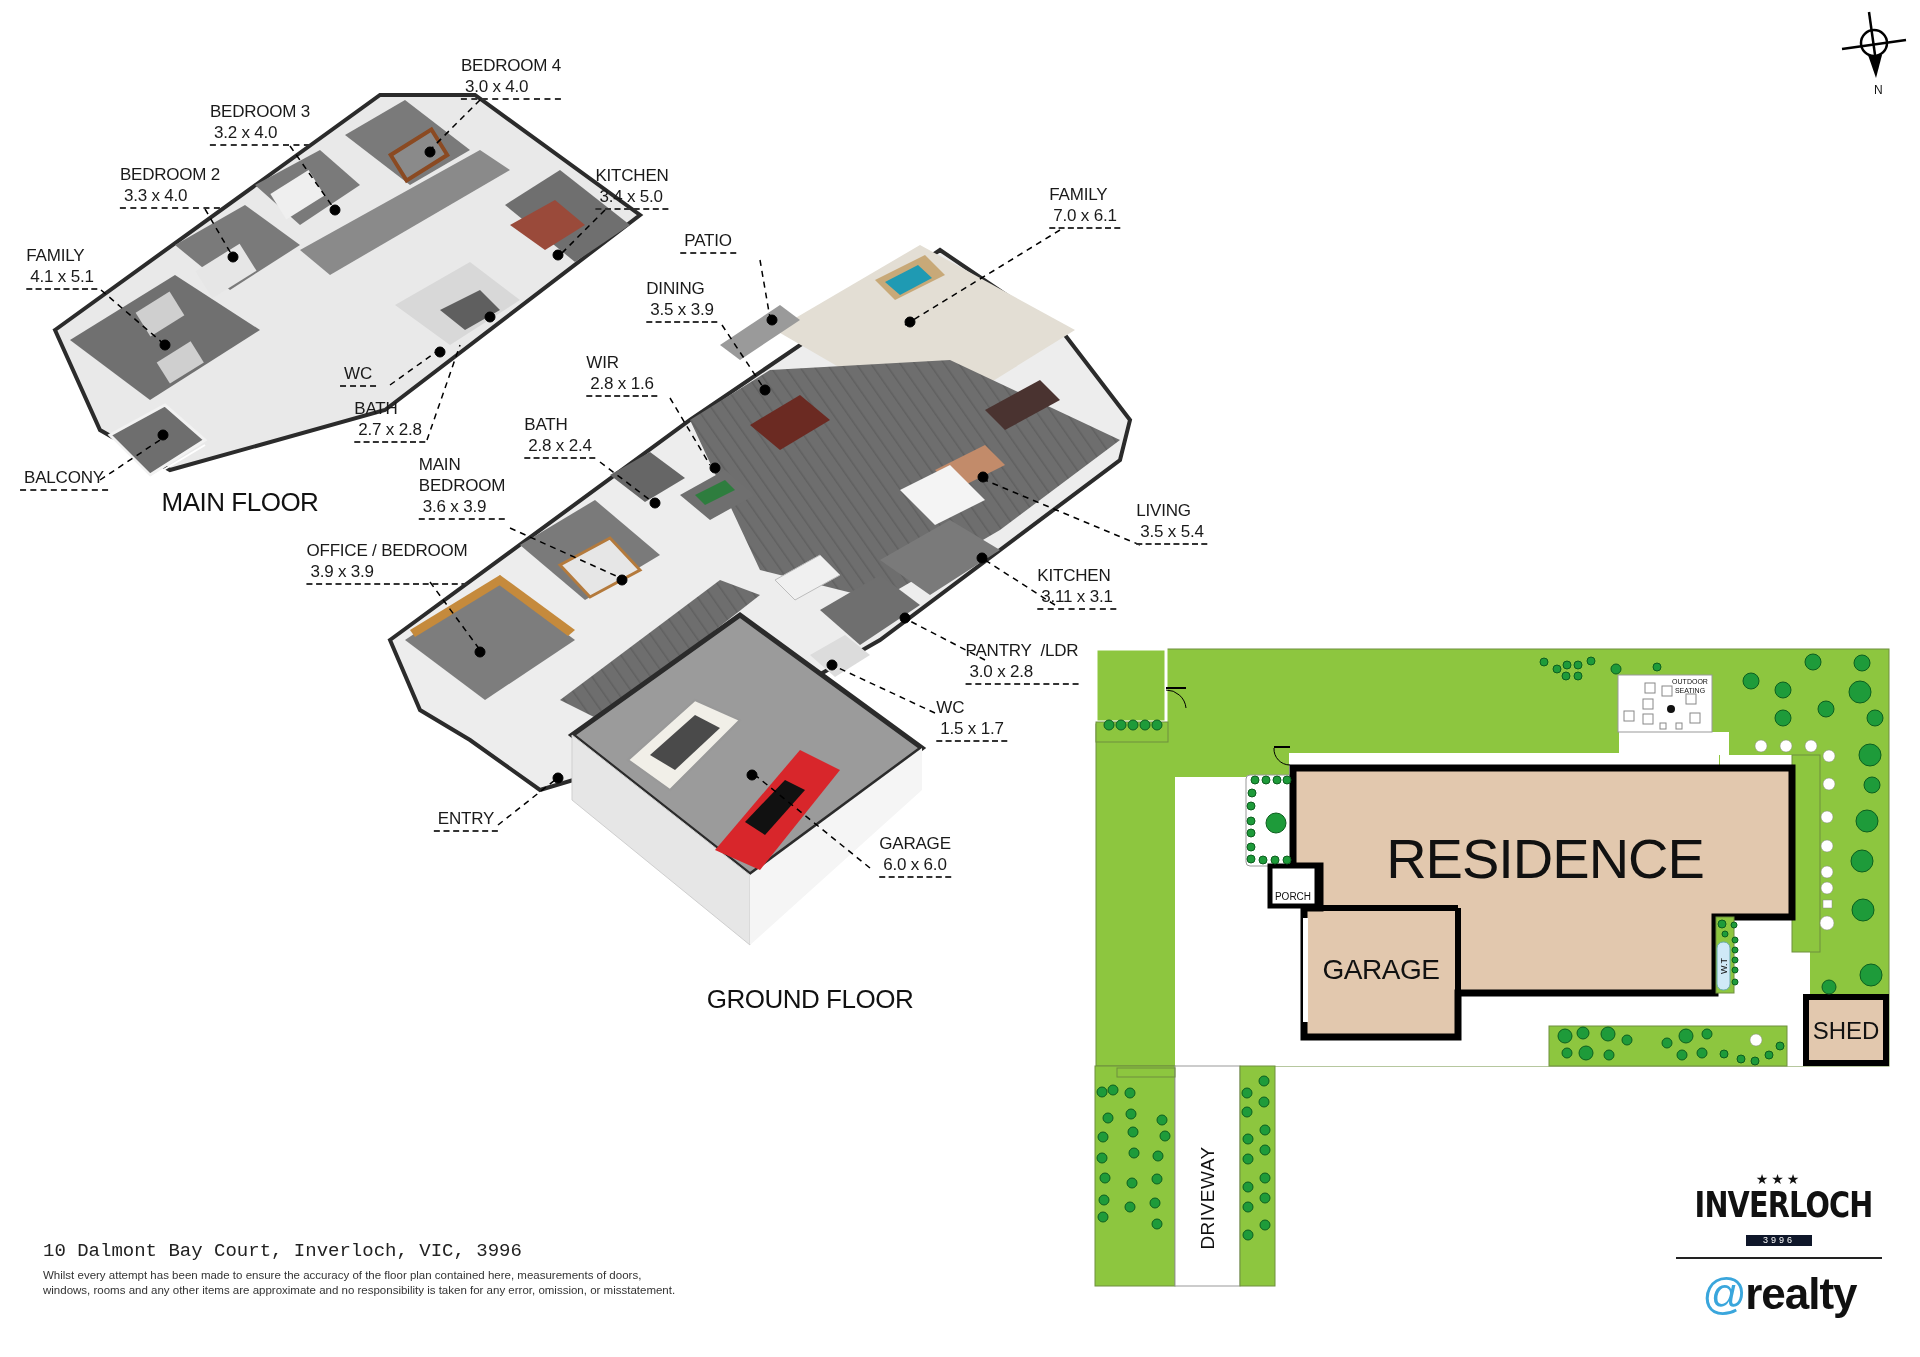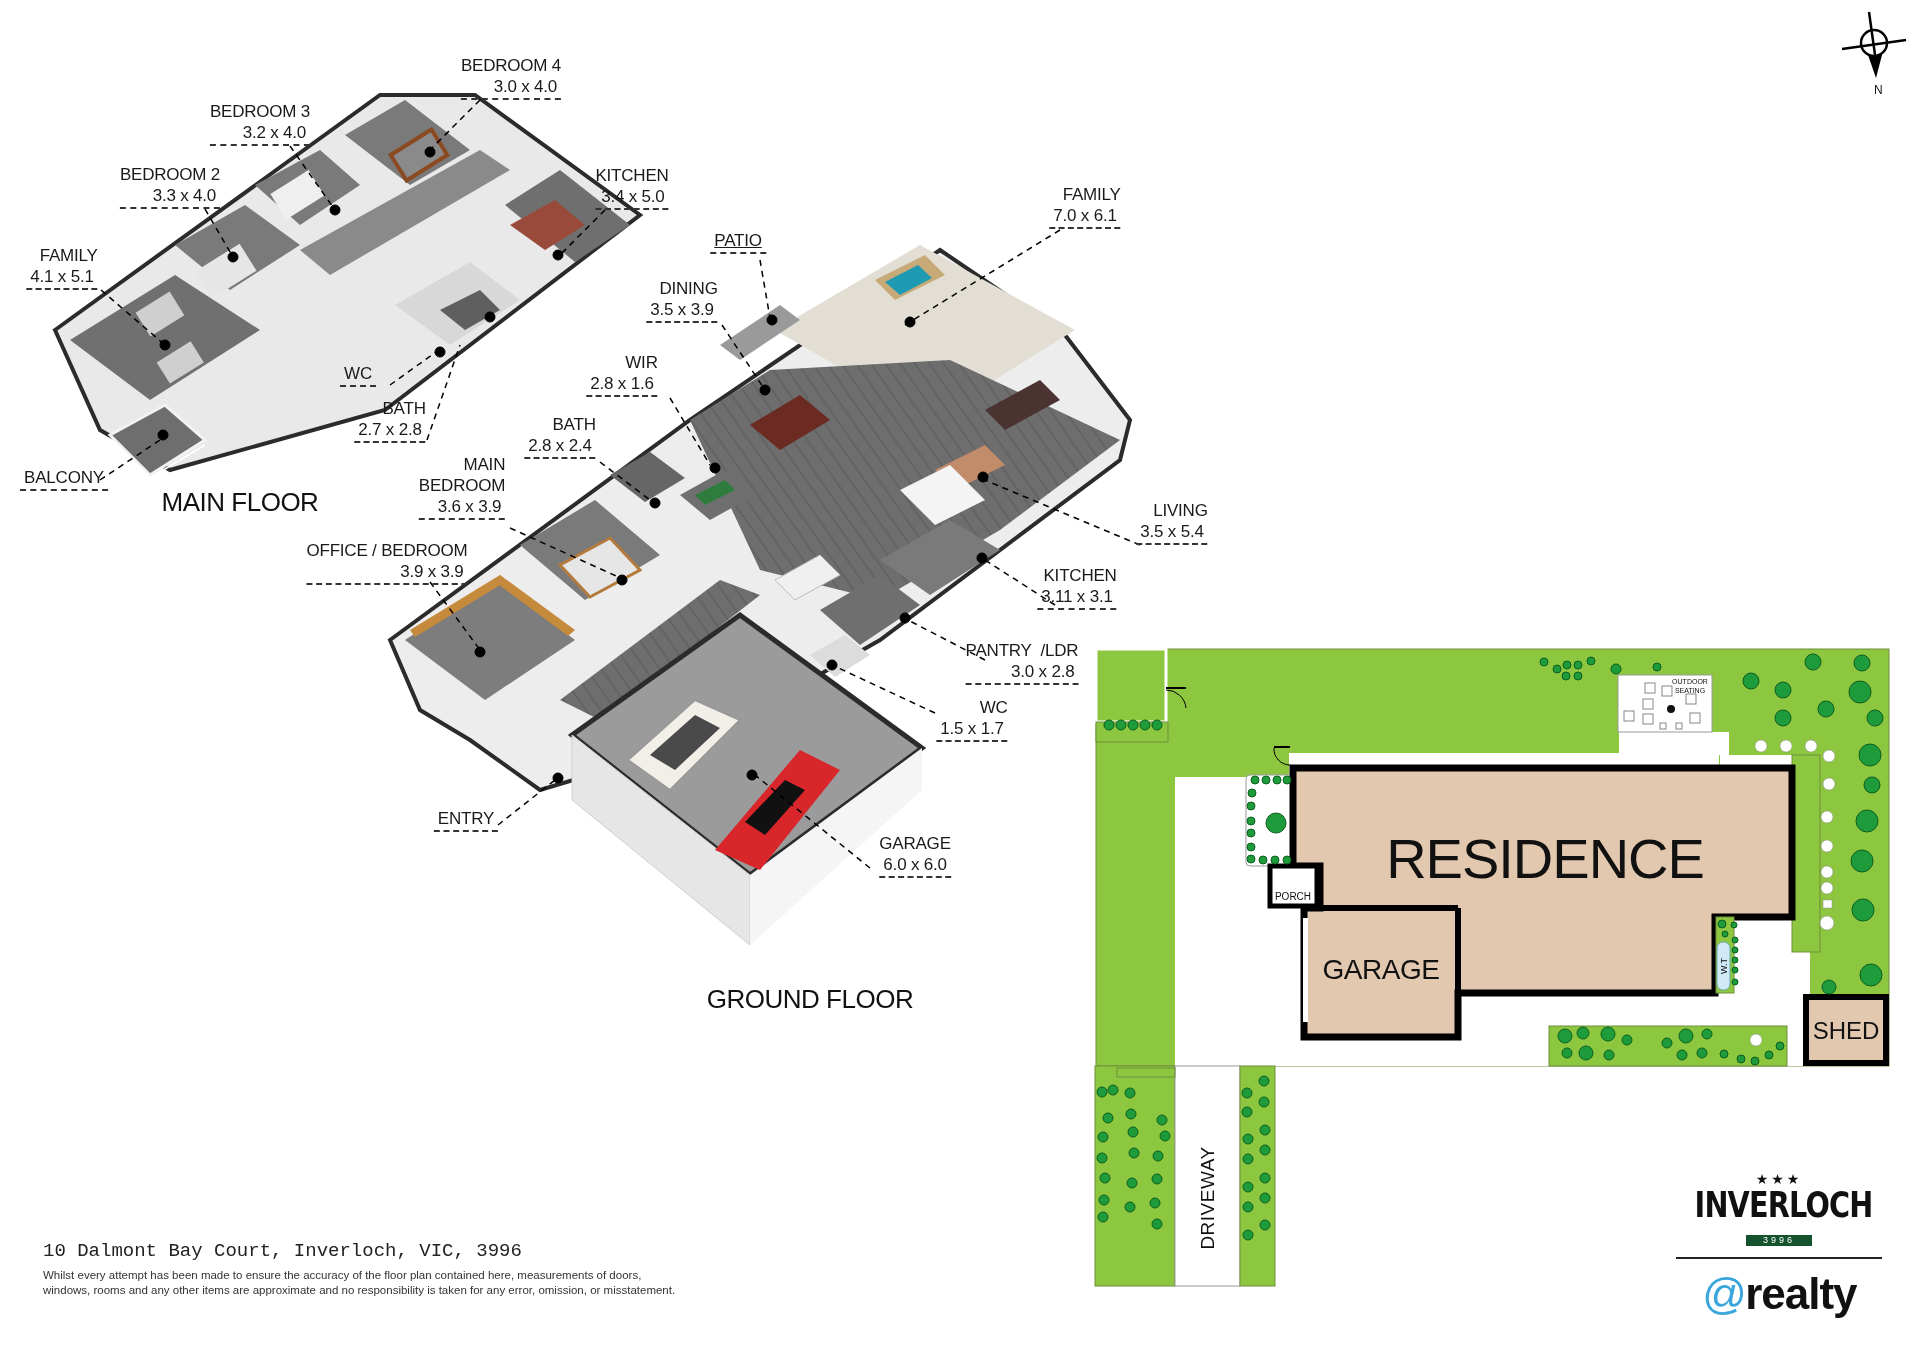--- a/index.html
+++ b/index.html
@@ -1,31 +1,31 @@
 <!DOCTYPE html>
 <html><head>
 <meta charset="utf-8">
 <style>
   html,body{margin:0;padding:0;background:#ffffff;}
   body{width:1920px;height:1357px;position:relative;overflow:hidden;font-family:"Liberation Sans","DejaVu Sans",sans-serif;color:#1a1a1a;}
   .layer{position:absolute;left:0;top:0;width:1920px;height:1357px;}
-  .room-label{position:absolute;transform:translateX(-50%);text-align:right;font-size:17px;line-height:21px;color:#1a1a1a;white-space:nowrap;letter-spacing:-0.2px;}
+  .room-label{position:absolute;transform:translateX(-50%);text-align:left;font-size:17px;line-height:21px;color:#1a1a1a;white-space:nowrap;letter-spacing:-0.2px;}
   .room-label .dim{display:block;border-bottom:2px dashed #333;padding:0 4px 1px;font-size:17px;}
   .room-label .name{display:block;}
   .floor-title{position:absolute;transform:translate(-50%,-50%);font-size:26px;letter-spacing:-0.5px;color:#111;white-space:nowrap;}
   .site-text{position:absolute;transform:translate(-50%,-50%);color:#111;white-space:nowrap;}
   .footer{position:absolute;left:43px;top:1240px;width:760px;}
   .footer .addr{font-size:19px;line-height:22px;color:#222;font-family:Liberation Mono, monospace;}
   .footer .area{font-size:15px;line-height:18px;color:#222;margin-top:2px;}
   .footer .disc{font-size:11.5px;line-height:15px;color:#333;margin-top:6px;}
   .compass-n{position:absolute;left:1874px;top:83px;font-size:12px;color:#111;}
   .logo{position:absolute;left:1676px;top:1172px;width:206px;text-align:center;}
   .logo .stars{font-size:14px;letter-spacing:3px;line-height:14px;color:#111;}
   .logo .brand{font-family:"DejaVu Sans",sans-serif;font-weight:bold;font-size:35px;line-height:38px;letter-spacing:-1px;color:#111;transform:scaleX(0.82);transform-origin:center;}
-  .logo .post{display:inline-block;background:#14532d;color:#fff;font-size:9px;letter-spacing:3px;padding:0 17px;line-height:11px;margin-top:11px;}
+  .logo .post{display:inline-block;background:#0f172a;color:#fff;font-size:9px;letter-spacing:3px;padding:0 17px;line-height:11px;margin-top:11px;}
   .logo .rule{height:2px;background:#222;margin:10px 0 12px;}
   .logo .realty{font-size:44px;line-height:46px;font-weight:bold;color:#111;letter-spacing:-1px;}
   .logo .realty .at{color:#3aa6dc;font-weight:normal;font-style:italic;}
 </style>
 </head>
 <body>
 
 <svg class="layer" width="1920" height="1357" viewBox="0 0 1920 1357">
   <defs>
     <pattern id="wood" width="12" height="12" patternUnits="userSpaceOnUse" patternTransform="rotate(-35)">
@@ -378,21 +378,21 @@
     <span class="dim">BALCONY</span>
   </div>
   <div class="floor-title" style="left:240px;top:502px;">MAIN FLOOR</div>
 </div>
 
 <div>
   <div class="room-label" style="left:1085px;top:184px;">
     <span class="name">FAMILY</span>
     <span class="dim">7.0 x 6.1</span>
   </div>
-  <div class="room-label" style="left:738px;top:230px;text-decoration:underline;">
+  <div class="room-label" style="left:708px;top:230px;">
     <span class="dim">PATIO</span>
   </div>
   <div class="room-label" style="left:682px;top:278px;">
     <span class="name">DINING</span>
     <span class="dim">3.5 x 3.9</span>
   </div>
   <div class="room-label" style="left:622px;top:352px;">
     <span class="name">WIR</span>
     <span class="dim">2.8 x 1.6</span>
   </div>

